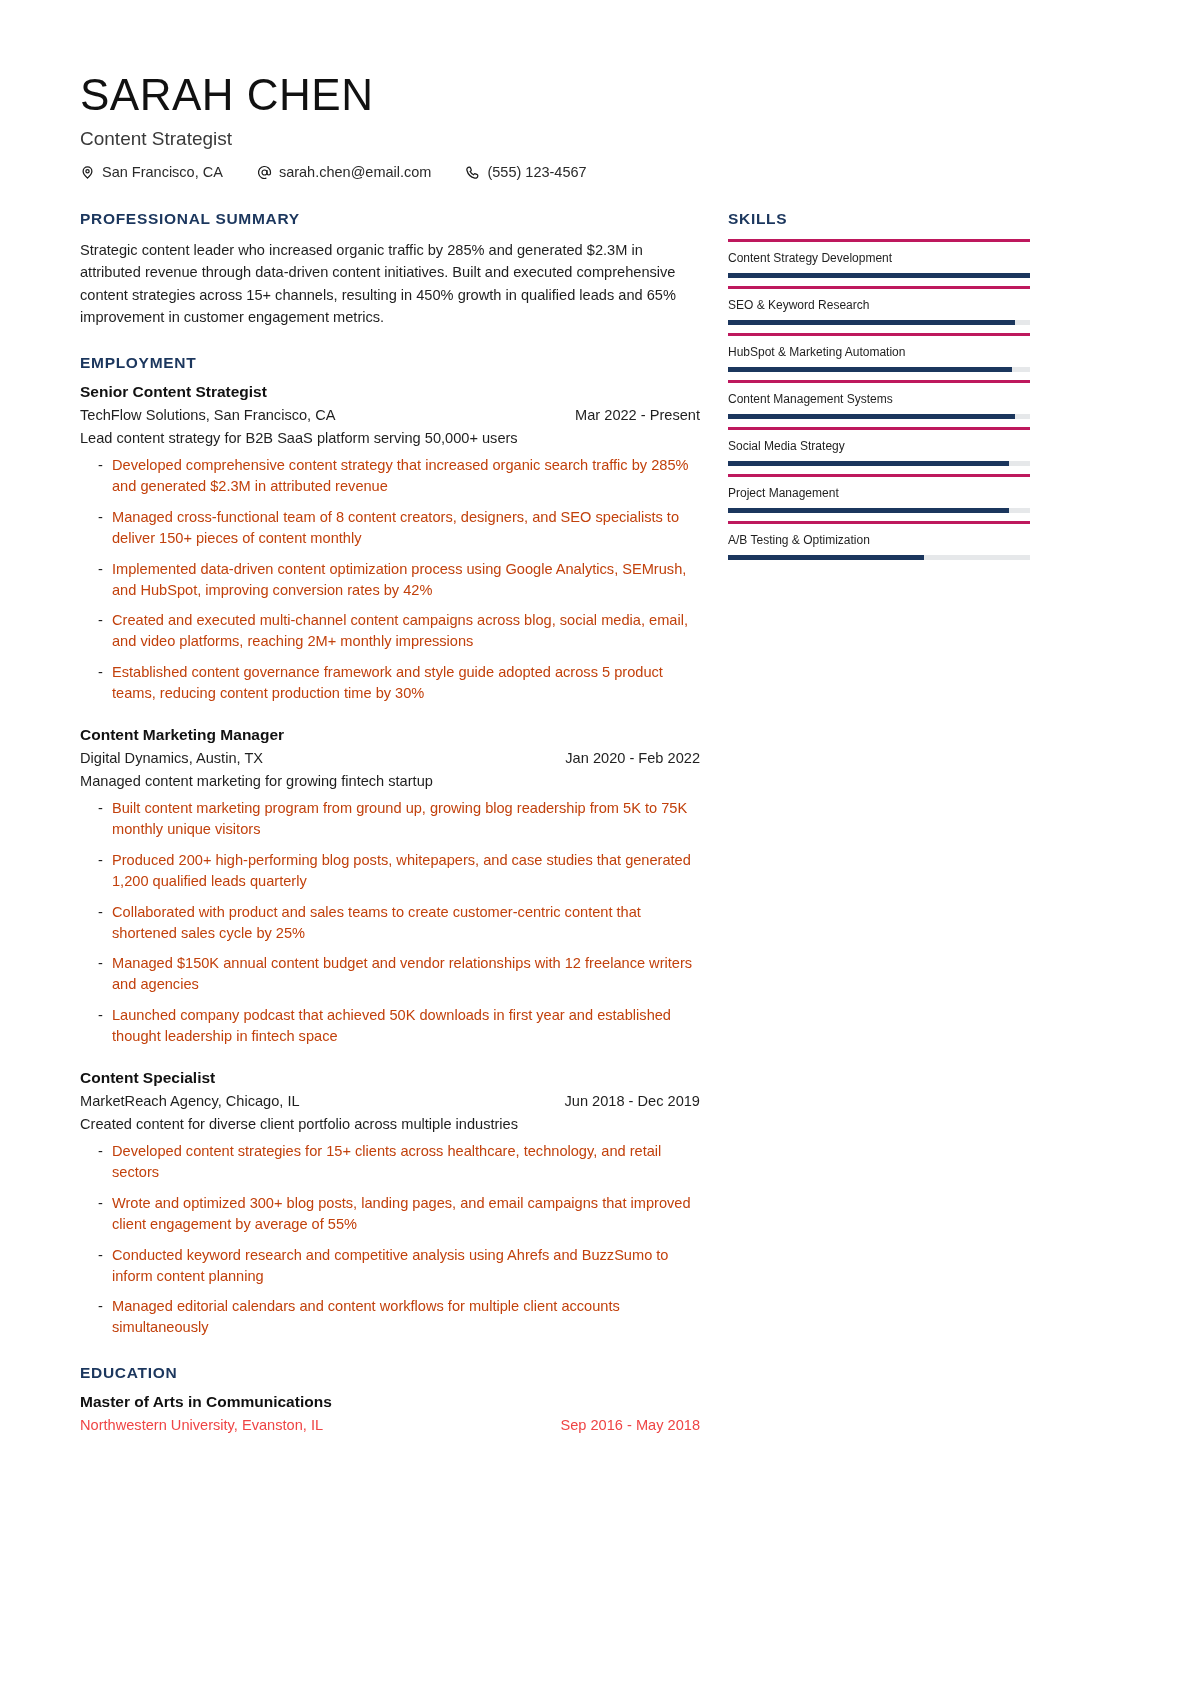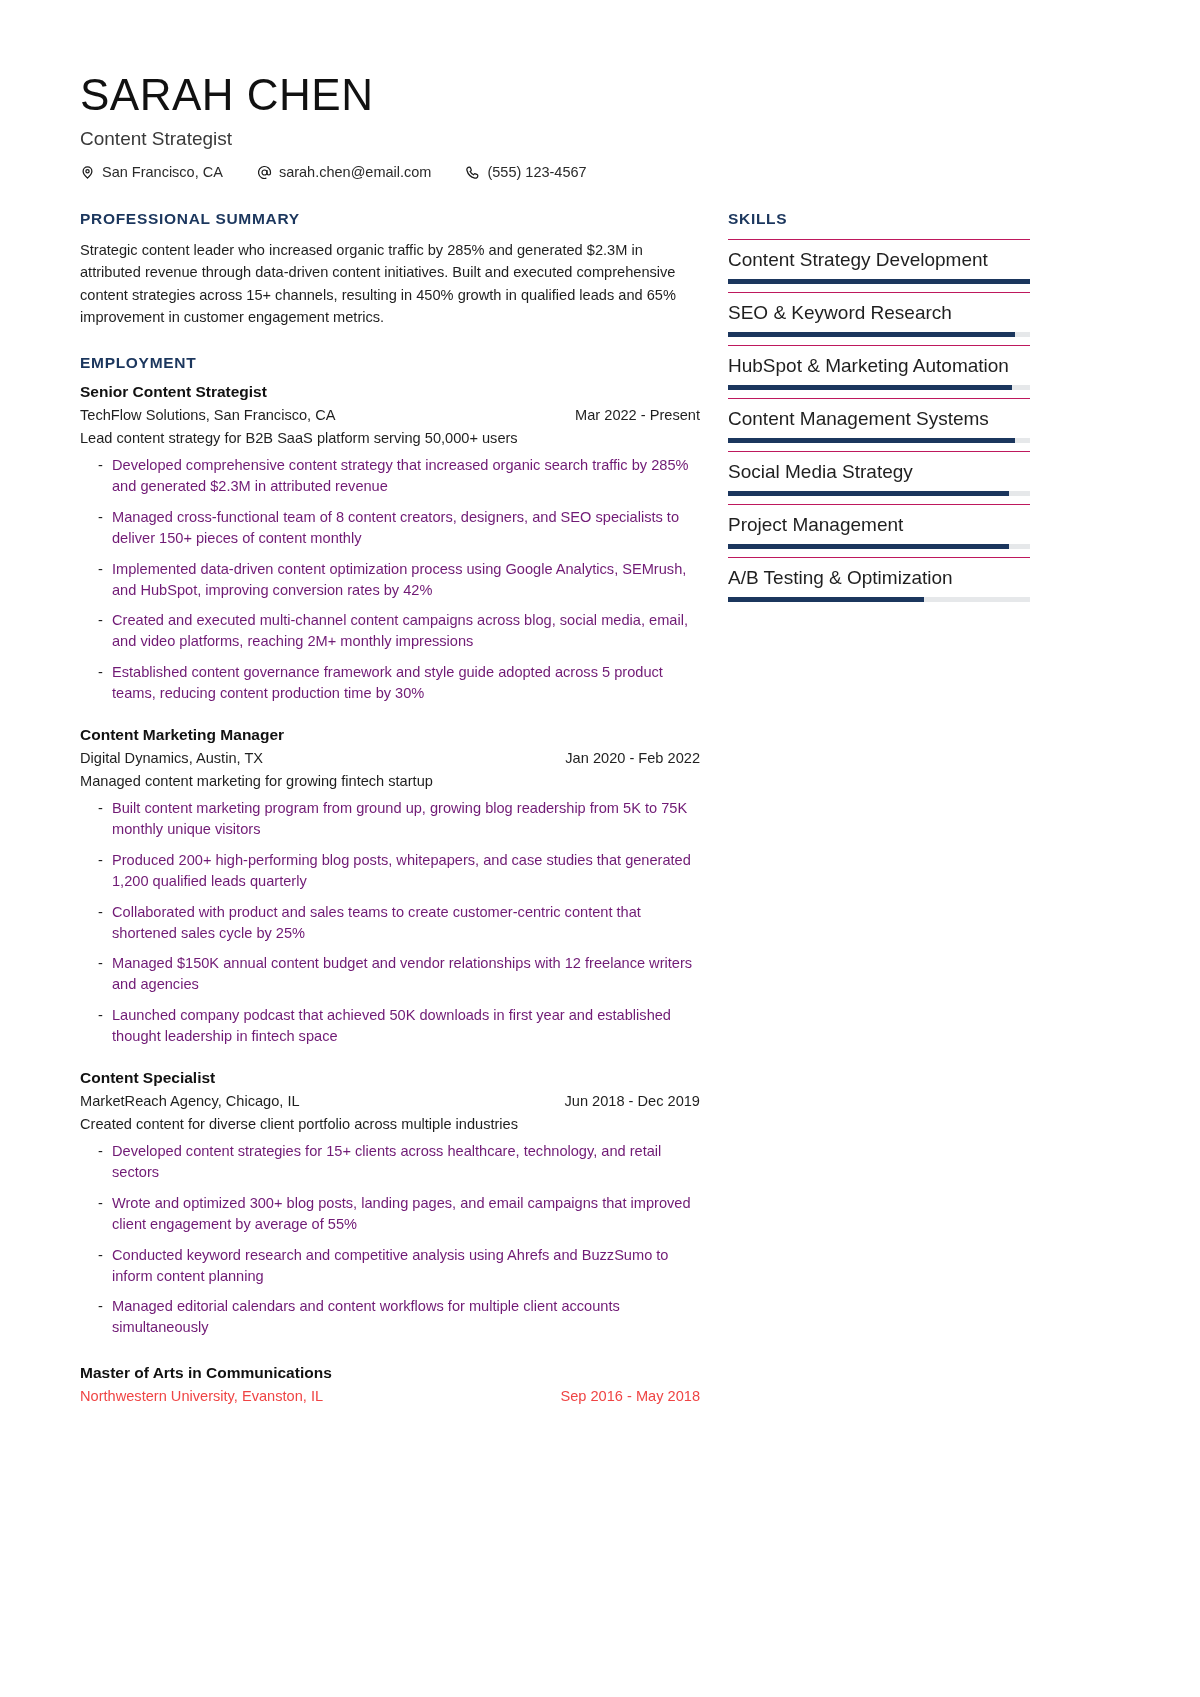--- a/index.html
+++ b/index.html
@@ -96,21 +96,21 @@
     color: #1f1f1f;
     margin-bottom: 7px;
     line-height: 1.4;
   }
   .bullets { list-style: none; }
   .bullets li {
     position: relative;
     padding-left: 32px;
     font-size: 14.6px;
     line-height: 1.43;
-    color: #701a75;
+    color: #c2410c;
     margin-bottom: 10px;
   }
   .bullets li:last-child { margin-bottom: 0; }
   .bullets li::before {
     content: "-";
     position: absolute;
     left: 18px;
     top: 0;
     color: #1f1f1f;
   }
@@ -128,24 +128,24 @@
     align-items: baseline;
     font-size: 14.6px;
     color: #ef4444;
     gap: 14px;
   }
   .edu-dates { white-space: nowrap; }
 
   
   .skill-item { margin-bottom: 0; }
   .skill-label {
-    font-size: 19px;
+    font-size: 12px;
     color: #1f1f1f;
     padding: 9px 0 8px 0;
-    border-top: 1px solid #be185d;
+    border-top: 3px solid #be185d;
   }
   .skill-item:first-of-type .skill-label { border-top: none; padding-top: 2px; }
   .skill-track {
     position: relative;
     height: 5px;
     width: 100%;
     background: #e6e8ea;
     margin-bottom: 8px;
   }
   .skill-fill {
@@ -250,20 +250,21 @@
           <ul class="bullets">
             <li>Developed content strategies for 15+ clients across healthcare, technology, and retail sectors</li>
             <li>Wrote and optimized 300+ blog posts, landing pages, and email campaigns that improved client engagement by average of 55%</li>
             <li>Conducted keyword research and competitive analysis using Ahrefs and BuzzSumo to inform content planning</li>
             <li>Managed editorial calendars and content workflows for multiple client accounts simultaneously</li>
           </ul>
         </div>
       </div>
 
       <div class="section" style="margin-top:14px;">
+        <div class="section-heading">EDUCATION</div>
         <div>
           <div class="edu-degree">Master of Arts in Communications</div>
           <div class="edu-meta">
             <span>Northwestern University, Evanston, IL</span>
             <span class="edu-dates">Sep 2016 - May 2018</span>
           </div>
         </div>
       </div>
 
     </div>

